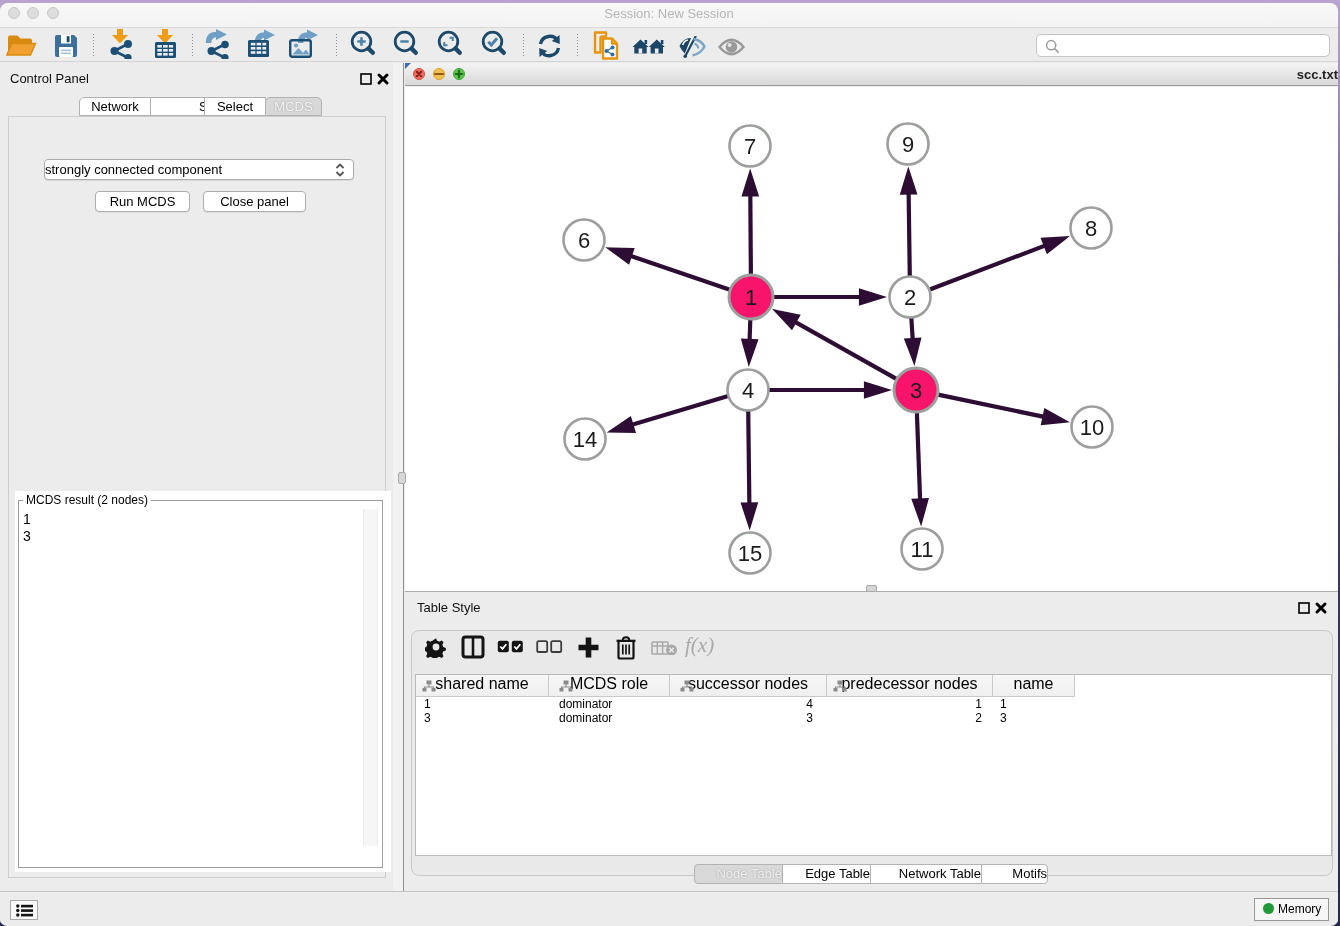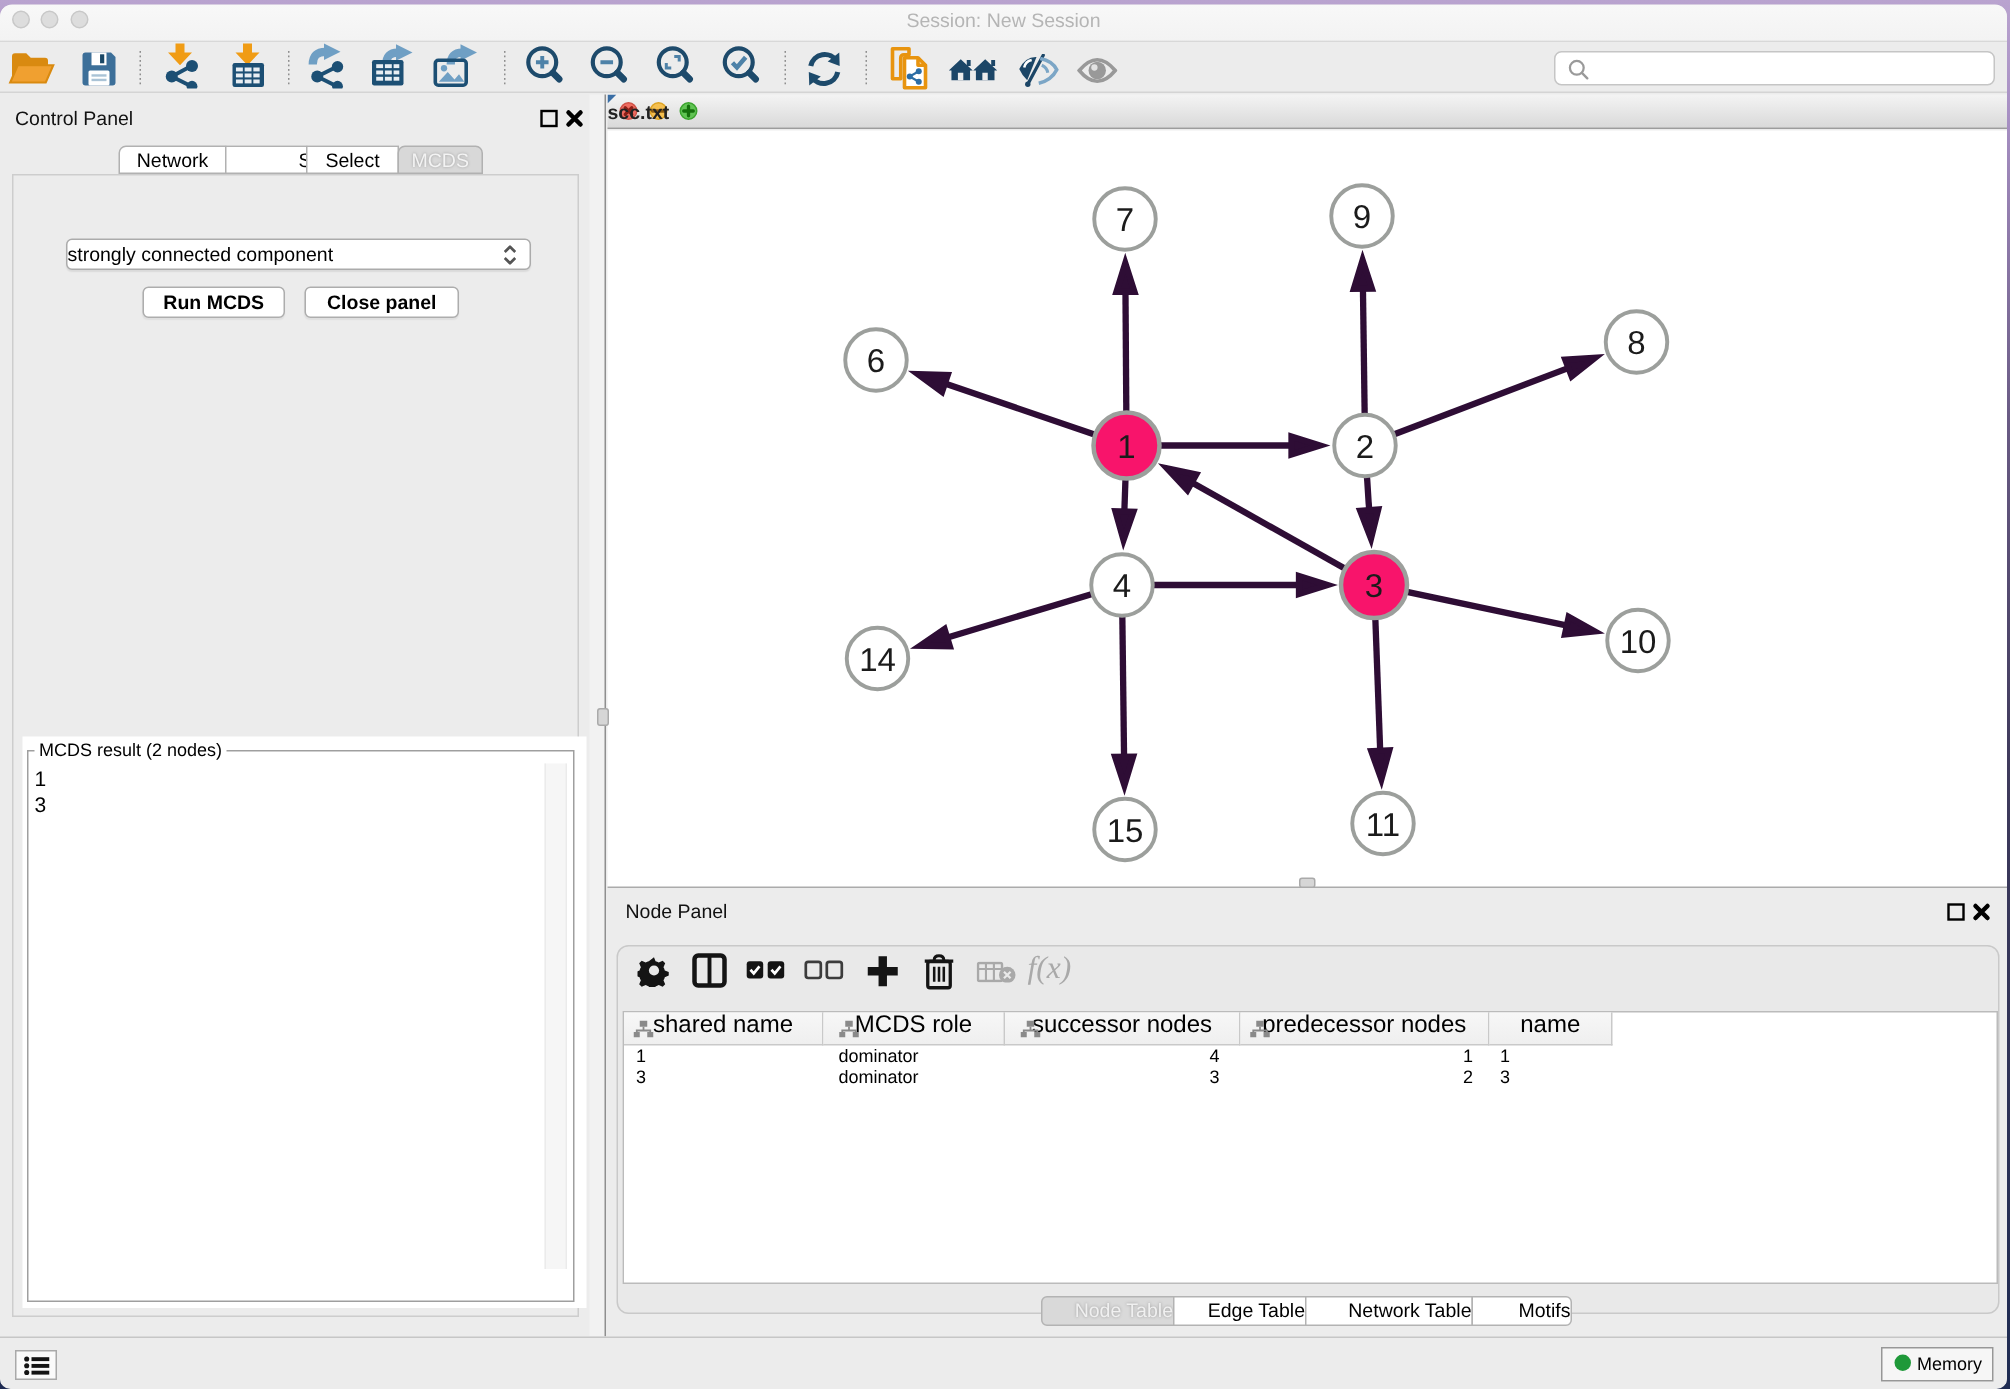--- a/index.html
+++ b/index.html
@@ -32,33 +32,33 @@
   font-size:13px; color:#000; text-align:center; line-height:18px; }
 #tabMCDS { background:#d8d8d8; color:#f3f3f3; text-shadow:0 0 2px #9a9a9a; border-radius:5px 5px 0 0; }
 #cpcontent { position:absolute; left:8px; top:53px; width:378px; height:762px;
   border:1px solid #cdcdcd; background:#ececec; }
 #optlabel { position:absolute; left:0; top:74px; width:393px; text-align:center; font-size:13px; color:#000; }
 #combo { position:absolute; left:44px; top:96px; width:310px; height:21px; background:#fff;
   border:1px solid #ababab; border-radius:4px; font-size:13px; line-height:19px; padding-left:0; color:#000;
   box-shadow:0 1px 1px rgba(0,0,0,0.08); }
 .btn { position:absolute; top:128px; height:21px; background:#fff; border:1px solid #adadad;
   border-radius:4px; font-size:13px; text-align:center; line-height:19px; color:#000;
-  box-shadow:0 1px 1px rgba(0,0,0,0.06);font-weight:bold; }
+  box-shadow:0 1px 1px rgba(0,0,0,0.06); }
 #resultwhite { position:absolute; left:15px; top:428px; width:376px; height:381px; background:#fff; }
 #groupbox { position:absolute; left:18px; top:437px; width:365px; height:368px; border:1px solid #9f9f9f; }
 #grouplabel { position:absolute; left:23px; top:430px; background:#fff; padding:0 3px; font-size:12px; color:#000; }
 .resline { position:absolute; left:23px; font-size:14px; color:#000; }
 #ressb { position:absolute; left:363px; top:446px; width:15px; height:337px; background:#f6f6f6; border-left:1px solid #ebebeb; border-right:1px solid #ebebeb; }
 
 #vsplit { position:absolute; left:393px; top:60px; width:11px; height:828px; background:#f2f2f2; border-right:1px solid #8f8f8f; }
 #vknob { position:absolute; left:398px; top:469px; width:8px; height:12px; background:#d6d6d6; border:1px solid #aaa; border-radius:2px; z-index:5; }
 
 #netbar { position:absolute; left:405px; top:60px; width:933px; height:23px;
   background:linear-gradient(180deg,#f4f4f4,#d9d9d9); border-bottom:1px solid #9c9c9c; }
-#nettitle { position:absolute; top:4px; left:0; width:100%; text-align:left; font-size:13px; font-weight:bold; color:#222; }
+#nettitle { position:absolute; top:4px; left:0; width:100%; text-align:right; font-size:13px; font-weight:bold; color:#222; }
 .tl2 { position:absolute; top:5px; width:12px; height:12px; border-radius:50%; }
 #netcanvas { position:absolute; left:405px; top:84px; width:933px; height:505px; background:#fff; border-bottom:1px solid #ababab; }
 #hknob { position:absolute; left:866px; top:582px; width:11px; height:7px; background:#d6d6d6; border:1px solid #aaa; border-radius:2px; z-index:5; }
 
 #tpanel { position:absolute; left:405px; top:589px; width:933px; height:299px; background:#ececec; }
 #tphead { position:absolute; left:12px; top:8px; font-size:13px; color:#111; }
 #ttool { position:absolute; left:12px; top:35px; width:915px; height:40px; }
 #ttable { position:absolute; left:10px; top:82px; width:917px; height:182px; background:#fff; border:1px solid #bbb; }
 .th { position:absolute; top:0; height:22px; background:linear-gradient(180deg,#f7f7f7,#efefef);
   border-right:1px solid #c9c9c9; border-bottom:1px solid #c9c9c9; font-size:16px; color:#000; text-align:center; line-height:18px; }
@@ -321,21 +321,21 @@
       <text x="1091" y="236">8</text>
           <text x="908" y="152">9</text>
       <text x="1092" y="435">10</text>
           <text x="922" y="557">11</text>
       <text x="585" y="447">14</text>
           <text x="750" y="561">15</text>
     </g>
   </svg>
   <div id="hknob"></div>
   <div id="tpanel">
-    <div id="tphead">Node Panel</div>
+    <div id="tphead">Table Style</div>
     <svg style="left:893px;top:9px;" width="32" height="14" viewBox="0 0 32 14">
       <rect x="1" y="2" width="10" height="10" fill="none" stroke="#000" stroke-width="1.6"></rect>
       <path d="M19 3 L27 11 M27 3 L19 11" stroke="#000" stroke-width="3" stroke-linecap="round"></path>
     </svg>
     <div style="position:absolute;left:6px;top:38px;width:922px;height:246px;border:1px solid #c9c9c9;border-radius:8px;background:#e9e9e9;"></div>
     <div id="ttool">
       <svg style="left:8px;top:9px;" width="22" height="22" viewBox="0 0 22 22">
         <path d="M11 1 l1.2 3 a7.5 7.5 0 0 1 2.4 1 l3-1.3 1.9 1.9 -1.3 3 a7.5 7.5 0 0 1 1 2.4 l3 1.2 0 2.7 -3 1.2 a7.5 7.5 0 0 1 -1 2.4 l1.3 3 -1.9 1.9 -3-1.3 a7.5 7.5 0 0 1 -2.4 1 l-1.2 3 -2.7 0 -1.2-3 a7.5 7.5 0 0 1 -2.4-1 l-3 1.3 -1.9-1.9 1.3-3 a7.5 7.5 0 0 1 -1-2.4 l-3-1.2 0-2.7 3-1.2 a7.5 7.5 0 0 1 1-2.4 l-1.3-3 1.9-1.9 3 1.3 a7.5 7.5 0 0 1 2.4-1 z" fill="#141414" transform="translate(1.3,1.3) scale(0.88)"></path>
         <circle cx="11" cy="11" r="3.4" fill="#e9e9e9"></circle>
       </svg>

